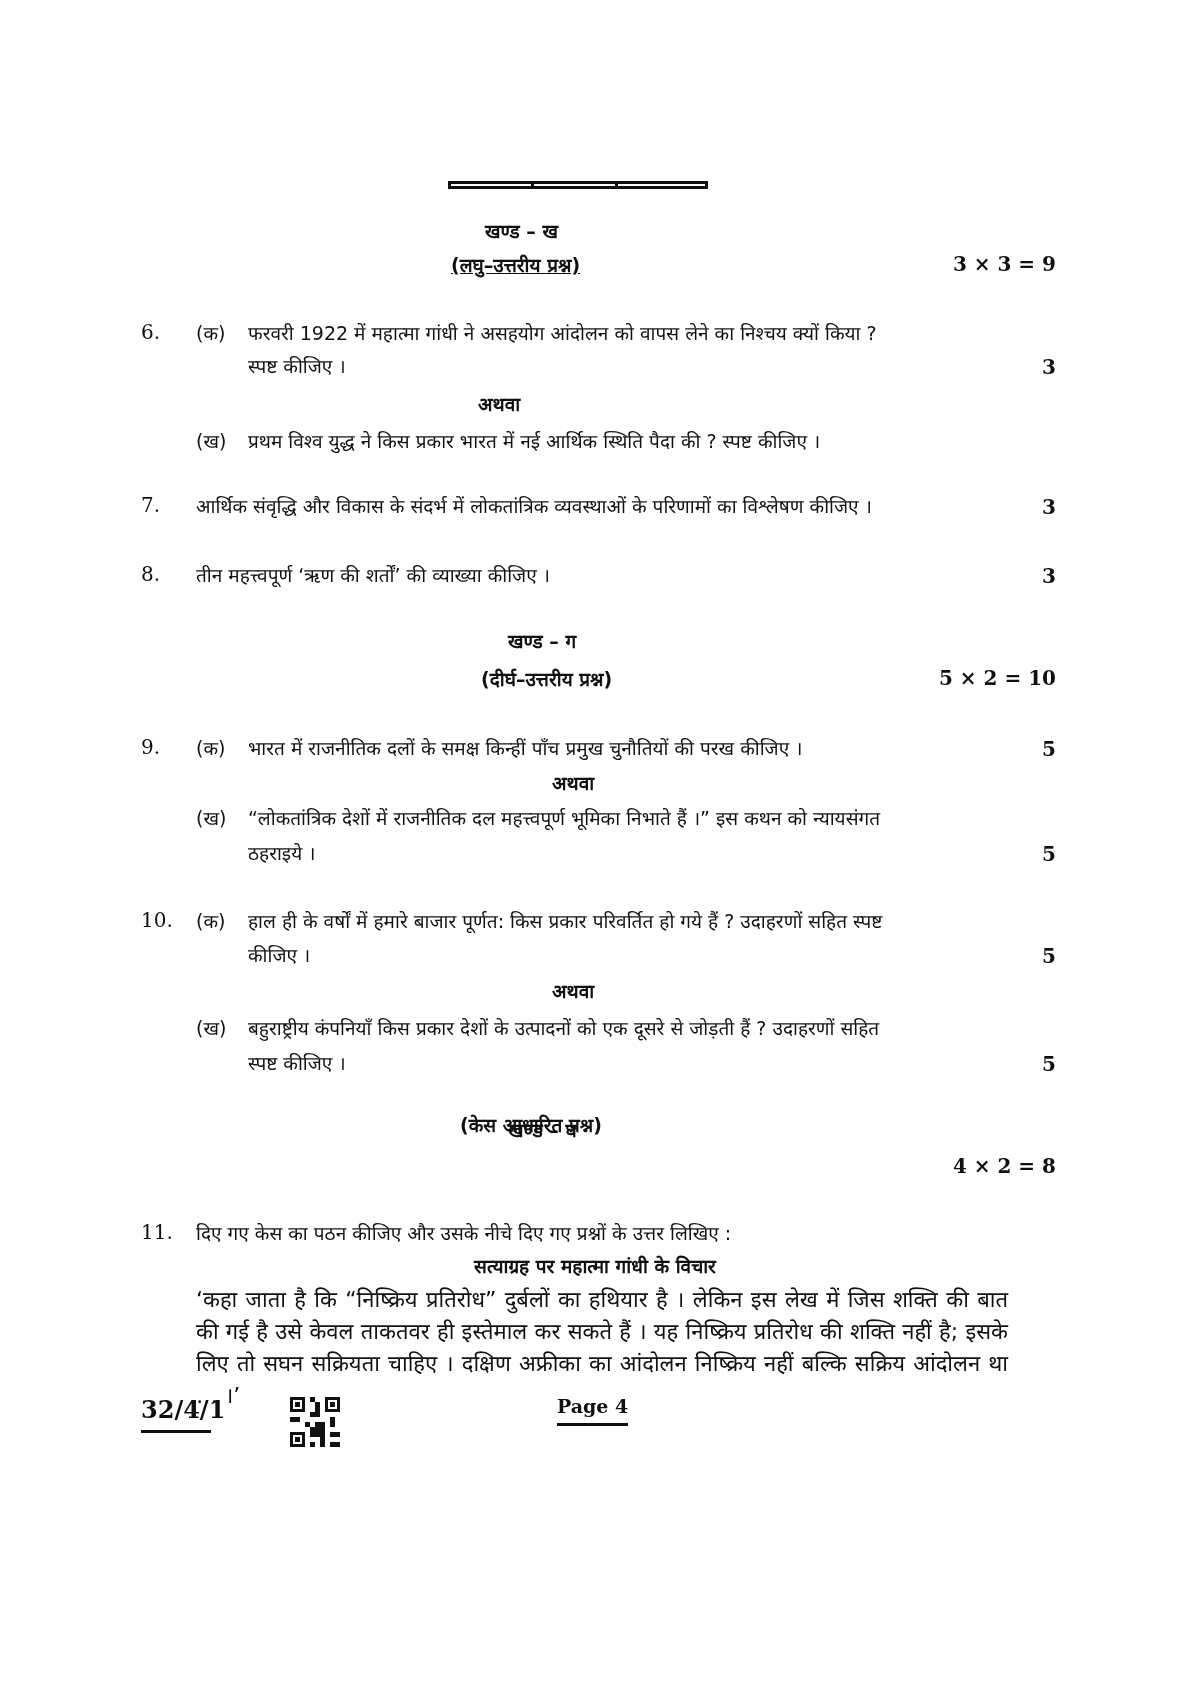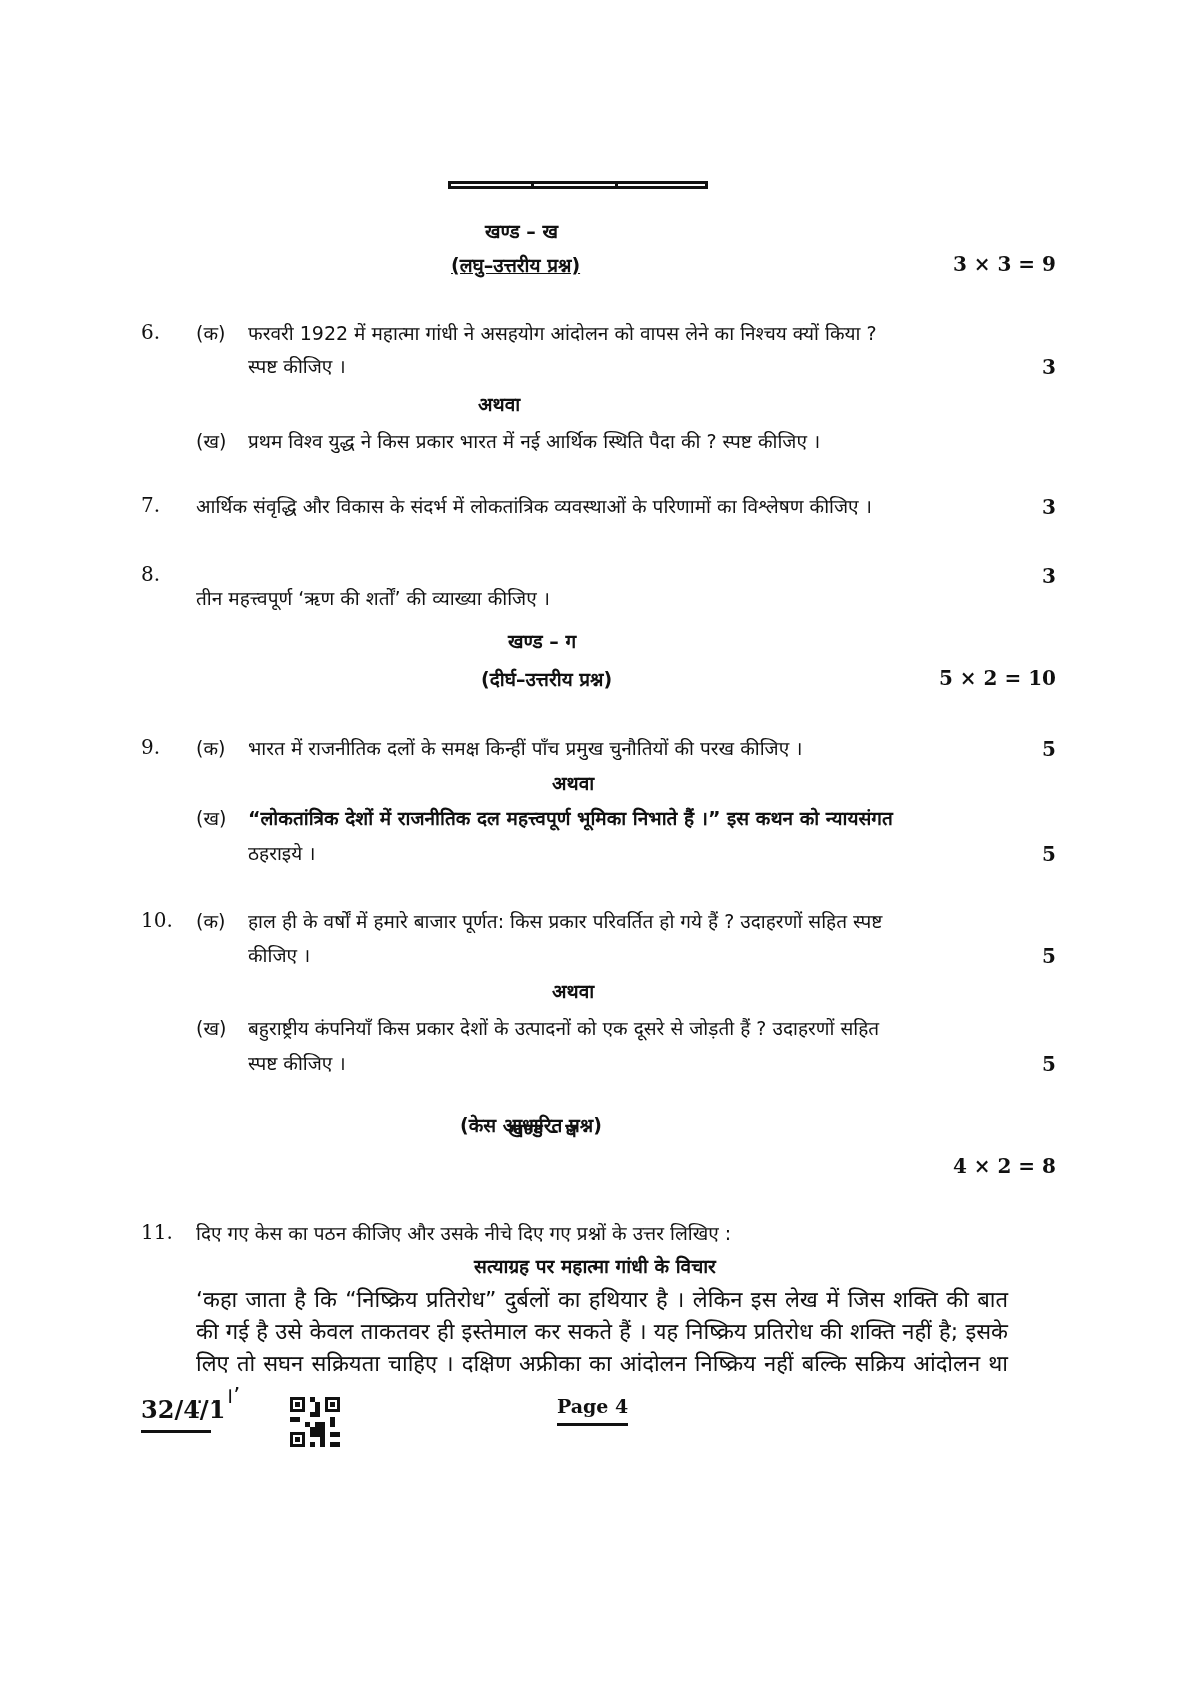--- a/index.html
+++ b/index.html
@@ -46,34 +46,34 @@
 <div class="marks" style="top:355px;">3</div>
 <div class="abs hi bold" style="left:478px; top:391px;">अथवा</div>
 <div class="abs hi sub" style="top:428px;">(ख)</div>
 <div class="abs hi txt" style="top:428px;">प्रथम विश्व युद्ध ने किस प्रकार भारत में नई आर्थिक स्थिति पैदा की ? स्पष्ट कीजिए ।</div>
 
 <div class="abs num qno" style="top:493px;">7.</div>
 <div class="abs hi" style="left:196px; top:493px;">आर्थिक संवृद्धि और विकास के संदर्भ में लोकतांत्रिक व्यवस्थाओं के परिणामों का विश्लेषण कीजिए ।</div>
 <div class="marks" style="top:495px;">3</div>
 
 <div class="abs num qno" style="top:562px;">8.</div>
-<div class="abs hi" style="left:196px; top:562px;margin-top:23px;">तीन महत्त्वपूर्ण ‘ऋण की शर्तों’ की व्याख्या कीजिए ।</div>
+<div class="abs hi" style="left:196px; top:562px;">तीन महत्त्वपूर्ण ‘ऋण की शर्तों’ की व्याख्या कीजिए ।</div>
 <div class="marks" style="top:564px;">3</div>
 
 <div class="abs hi bold" style="left:508px; top:628px;">खण्ड – ग</div>
 <div class="abs hi bold" style="left:465px; top:666px;margin-left:16px;">(दीर्घ–उत्तरीय प्रश्न)</div>
 <div class="marks" style="top:666px;">5 × 2 = 10</div>
 
 <div class="abs num qno" style="top:735px;">9.</div>
 <div class="abs hi sub" style="top:735px;">(क)</div>
 <div class="abs hi txt" style="top:735px;">भारत में राजनीतिक दलों के समक्ष किन्हीं पाँच प्रमुख चुनौतियों की परख कीजिए ।</div>
 <div class="marks" style="top:737px;">5</div>
 <div class="abs hi bold" style="left:552px; top:770px;">अथवा</div>
 <div class="abs hi sub" style="top:805px;">(ख)</div>
-<div class="abs hi txt" style="top:805px;font-weight:bold;">“लोकतांत्रिक देशों में राजनीतिक दल महत्त्वपूर्ण भूमिका निभाते हैं ।” इस कथन को न्यायसंगत</div>
+<div class="abs hi txt" style="top:805px;">“लोकतांत्रिक देशों में राजनीतिक दल महत्त्वपूर्ण भूमिका निभाते हैं ।” इस कथन को न्यायसंगत</div>
 <div class="abs hi txt" style="top:840px;">ठहराइये ।</div>
 <div class="marks" style="top:842px;">5</div>
 
 <div class="abs num qno" style="top:908px;">10.</div>
 <div class="abs hi sub" style="top:908px;">(क)</div>
 <div class="abs hi txt" style="top:908px;">हाल ही के वर्षों में हमारे बाजार पूर्णत: किस प्रकार परिवर्तित हो गये हैं ? उदाहरणों सहित स्पष्ट</div>
 <div class="abs hi txt" style="top:942px;">कीजिए ।</div>
 <div class="marks" style="top:944px;">5</div>
 <div class="abs hi bold" style="left:552px; top:978px;">अथवा</div>
 <div class="abs hi sub" style="top:1015px;">(ख)</div>

